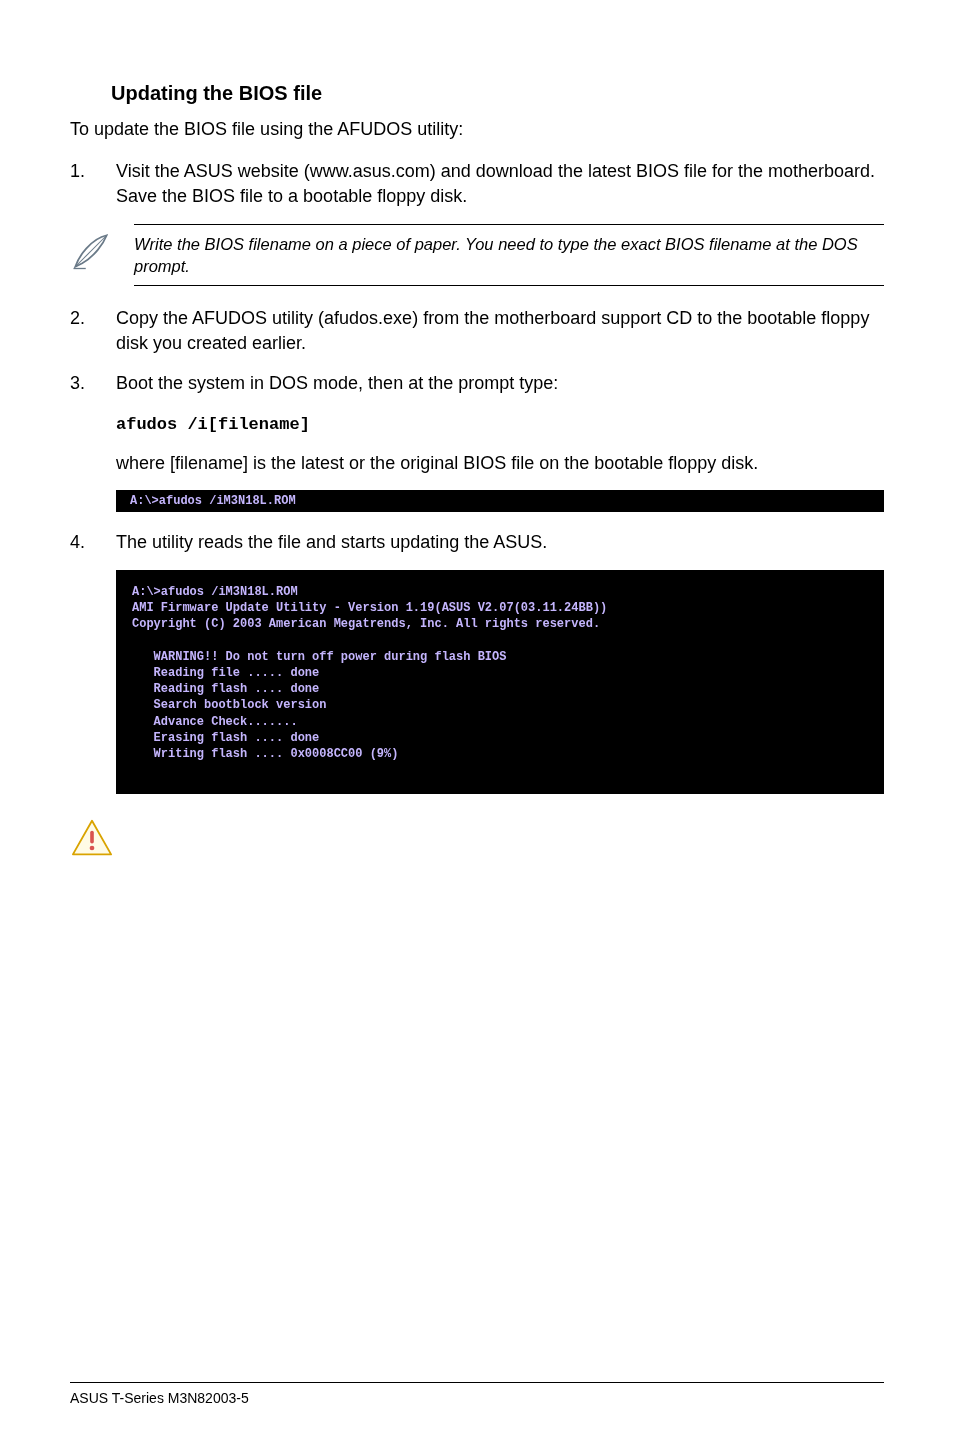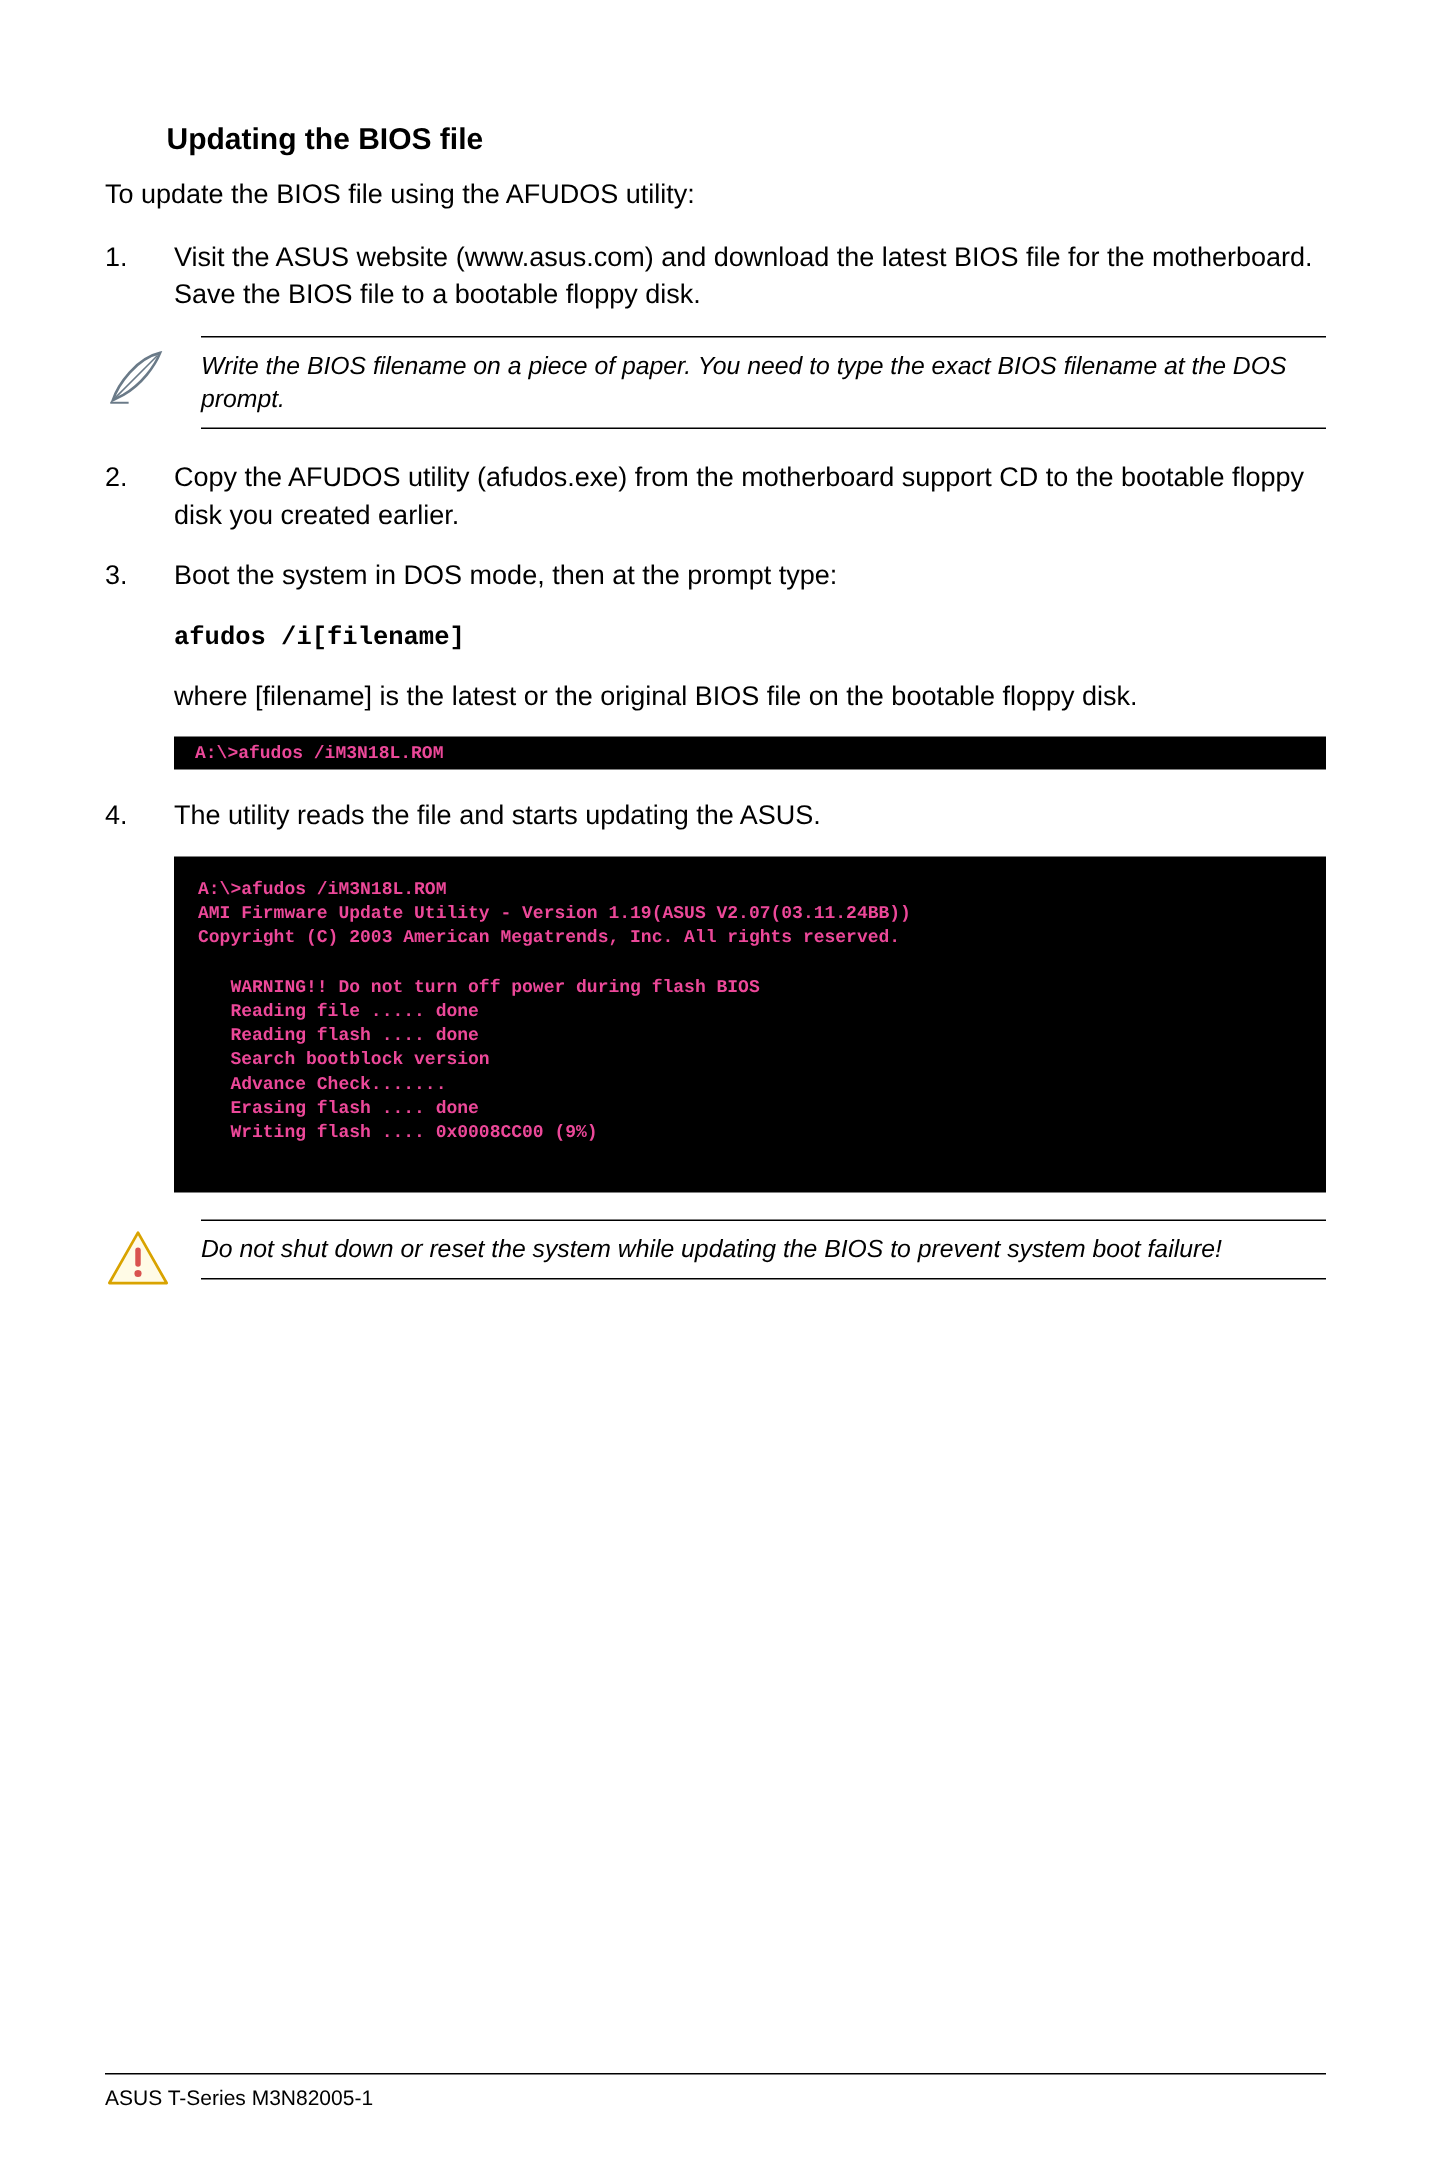--- a/index.html
+++ b/index.html
@@ -58,21 +58,21 @@
     font-size: 16.5px;
     font-style: italic;
   }
   .code-inline {
     font-family: "Courier New", monospace;
     font-weight: bold;
     font-size: 17px;
   }
   .terminal {
     background: #000;
-    color: #ec4899;
+    color: #c4b5fd;
     font-family: "Courier New", monospace;
     font-size: 12px;
     font-weight: bold;
     white-space: pre;
     padding: 6px 14px;
     margin: 6px 0 18px 46px;
     line-height: 1.35;
     overflow: hidden;
   }
   .terminal.small { padding: 3px 14px; }
@@ -151,19 +151,18 @@
    Writing flash .... 0x0008CC00 (9%)</div>
 
 <div class="callout">
   <div class="callout-icon">
     <svg class="icon-warn" viewBox="0 0 48 44">
       <path d="M24 3 L45 40 L3 40 Z" fill="#fffbe6" stroke="#d9a300" stroke-width="2" stroke-linejoin="round"></path>
       <rect x="22" y="14" width="4" height="14" rx="2" fill="#d9534f"></rect>
       <circle cx="24" cy="33" r="2.6" fill="#d9534f"></circle>
     </svg>
   </div>
-  <div class="callout-body">Do not shut down or reset the system while updating the BIOS to prevent system boot failure!</div>
 </div>
 
 <div class="footer">
   <span>ASUS T-Series M3N8200</span>
-  <span>5-1</span>
+  <span>3-5</span>
 </div>
 
 </body></html>

